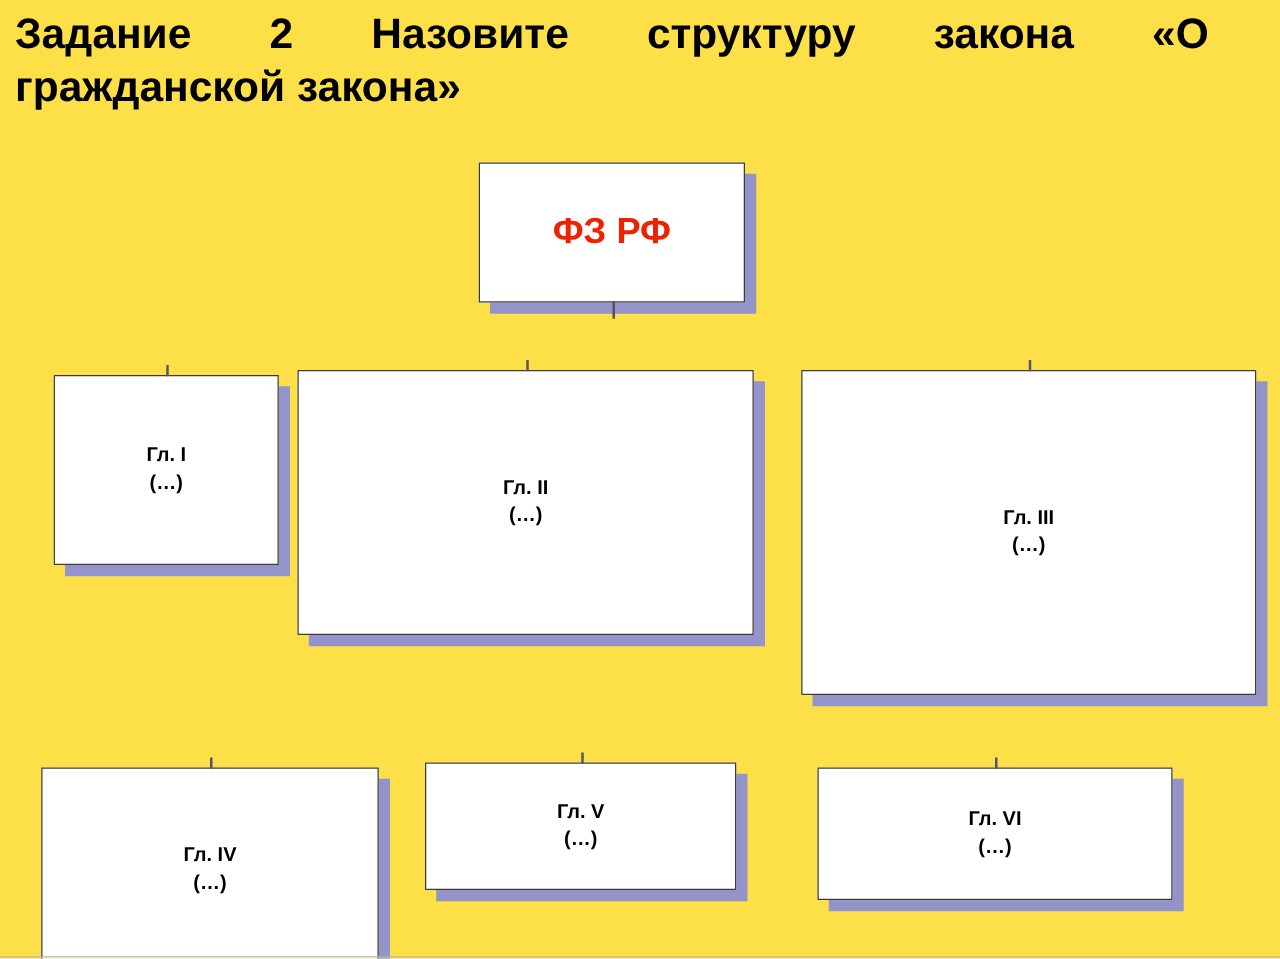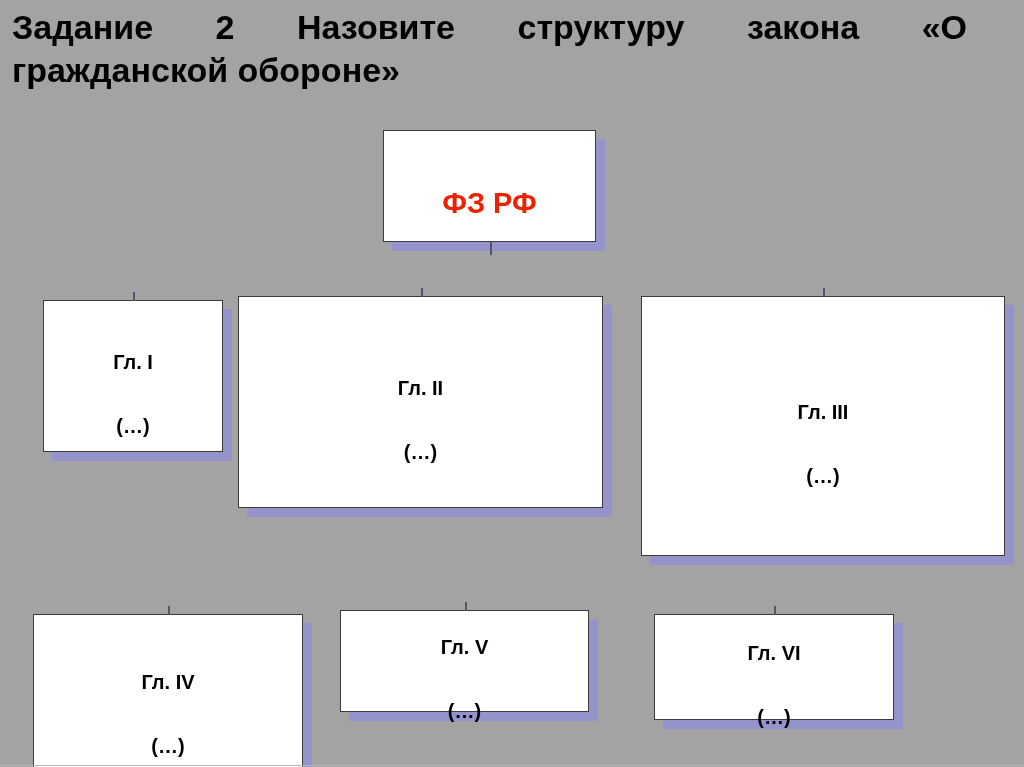--- a/index.html
+++ b/index.html
@@ -10,21 +10,21 @@
   }
   :root {
     --shadow-color: #9494ca;
     --border-color: #3c3c3c;
     --root-text-color: #ee2200;
   }
   #slide {
     position: relative;
     width: 1024px;
     height: 767px;
-    background: #a3a3a3;
+    background: #fde047;
     overflow: hidden;
   }
 
   
   .slide-title {
     position: absolute;
     left: 12px;
     top: 6px;
     width: 955px;
     color: #000000;
@@ -48,21 +48,21 @@
     box-shadow: 9px 9px 0 0 var(--shadow-color);
     display: flex;
     flex-direction: column;
     align-items: center;
     justify-content: center;
     text-align: center;
     color: #000000;
     font-weight: bold;
     box-sizing: border-box;
   }
-  .dbox .bline { display: block; margin-top: 36px; }
+  .dbox .bline { display: block; }
 
   
   .stub-top::before {
     content: "";
     position: absolute;
     top: -9px;
     left: 50%;
     width: 2px;
     height: 9px;
     background: #555566;
@@ -83,48 +83,48 @@
     top: 130px;
     width: 213px;
     height: 112px;
     font-size: 29px;
     line-height: 1.35;
     color: var(--root-text-color);
   }
 
   
   .chapter {
-    font-size: 20px;
+    font-size: 16px;
     line-height: 1.4;
   }
   #box-ch1 { left: 43px;  top: 300px; width: 180px; height: 152px; }
   #box-ch2 { left: 238px; top: 296px; width: 365px; height: 212px; }
   #box-ch3 { left: 641px; top: 296px; width: 364px; height: 260px; }
   #box-ch4 { left: 33px;  top: 614px; width: 270px; height: 164px; }
   #box-ch5 { left: 340px; top: 610px; width: 249px; height: 102px; }
-  #box-ch6 { left: 654px; top: 614px; width: 240px; height: 106px; }
+  #box-ch6 { left: 654px; top: 614px; width: 284px; height: 106px; }
 
   
   .bottom-rule {
     position: absolute;
     left: 0;
     bottom: 1px;
     width: 100%;
     height: 1px;
     background: #b5b5b5;
   }
 </style>
 </head>
 <body>
 
 <div id="slide">
 
   <div class="slide-title">
     <div class="line1">Задание 2 Назовите структуру закона «О</div>
-    <div class="line2">гражданской обороне»</div>
+    <div class="line2">гражданской закона»</div>
   </div>
 
   <div id="box-root" class="dbox stub-bottom">
     <span class="bline">ФЗ РФ</span>
   </div>
 
   <div id="box-ch1" class="dbox chapter stub-top">
     <span class="bline">Гл. I</span>
     <span class="bline">(…)</span>
   </div>

